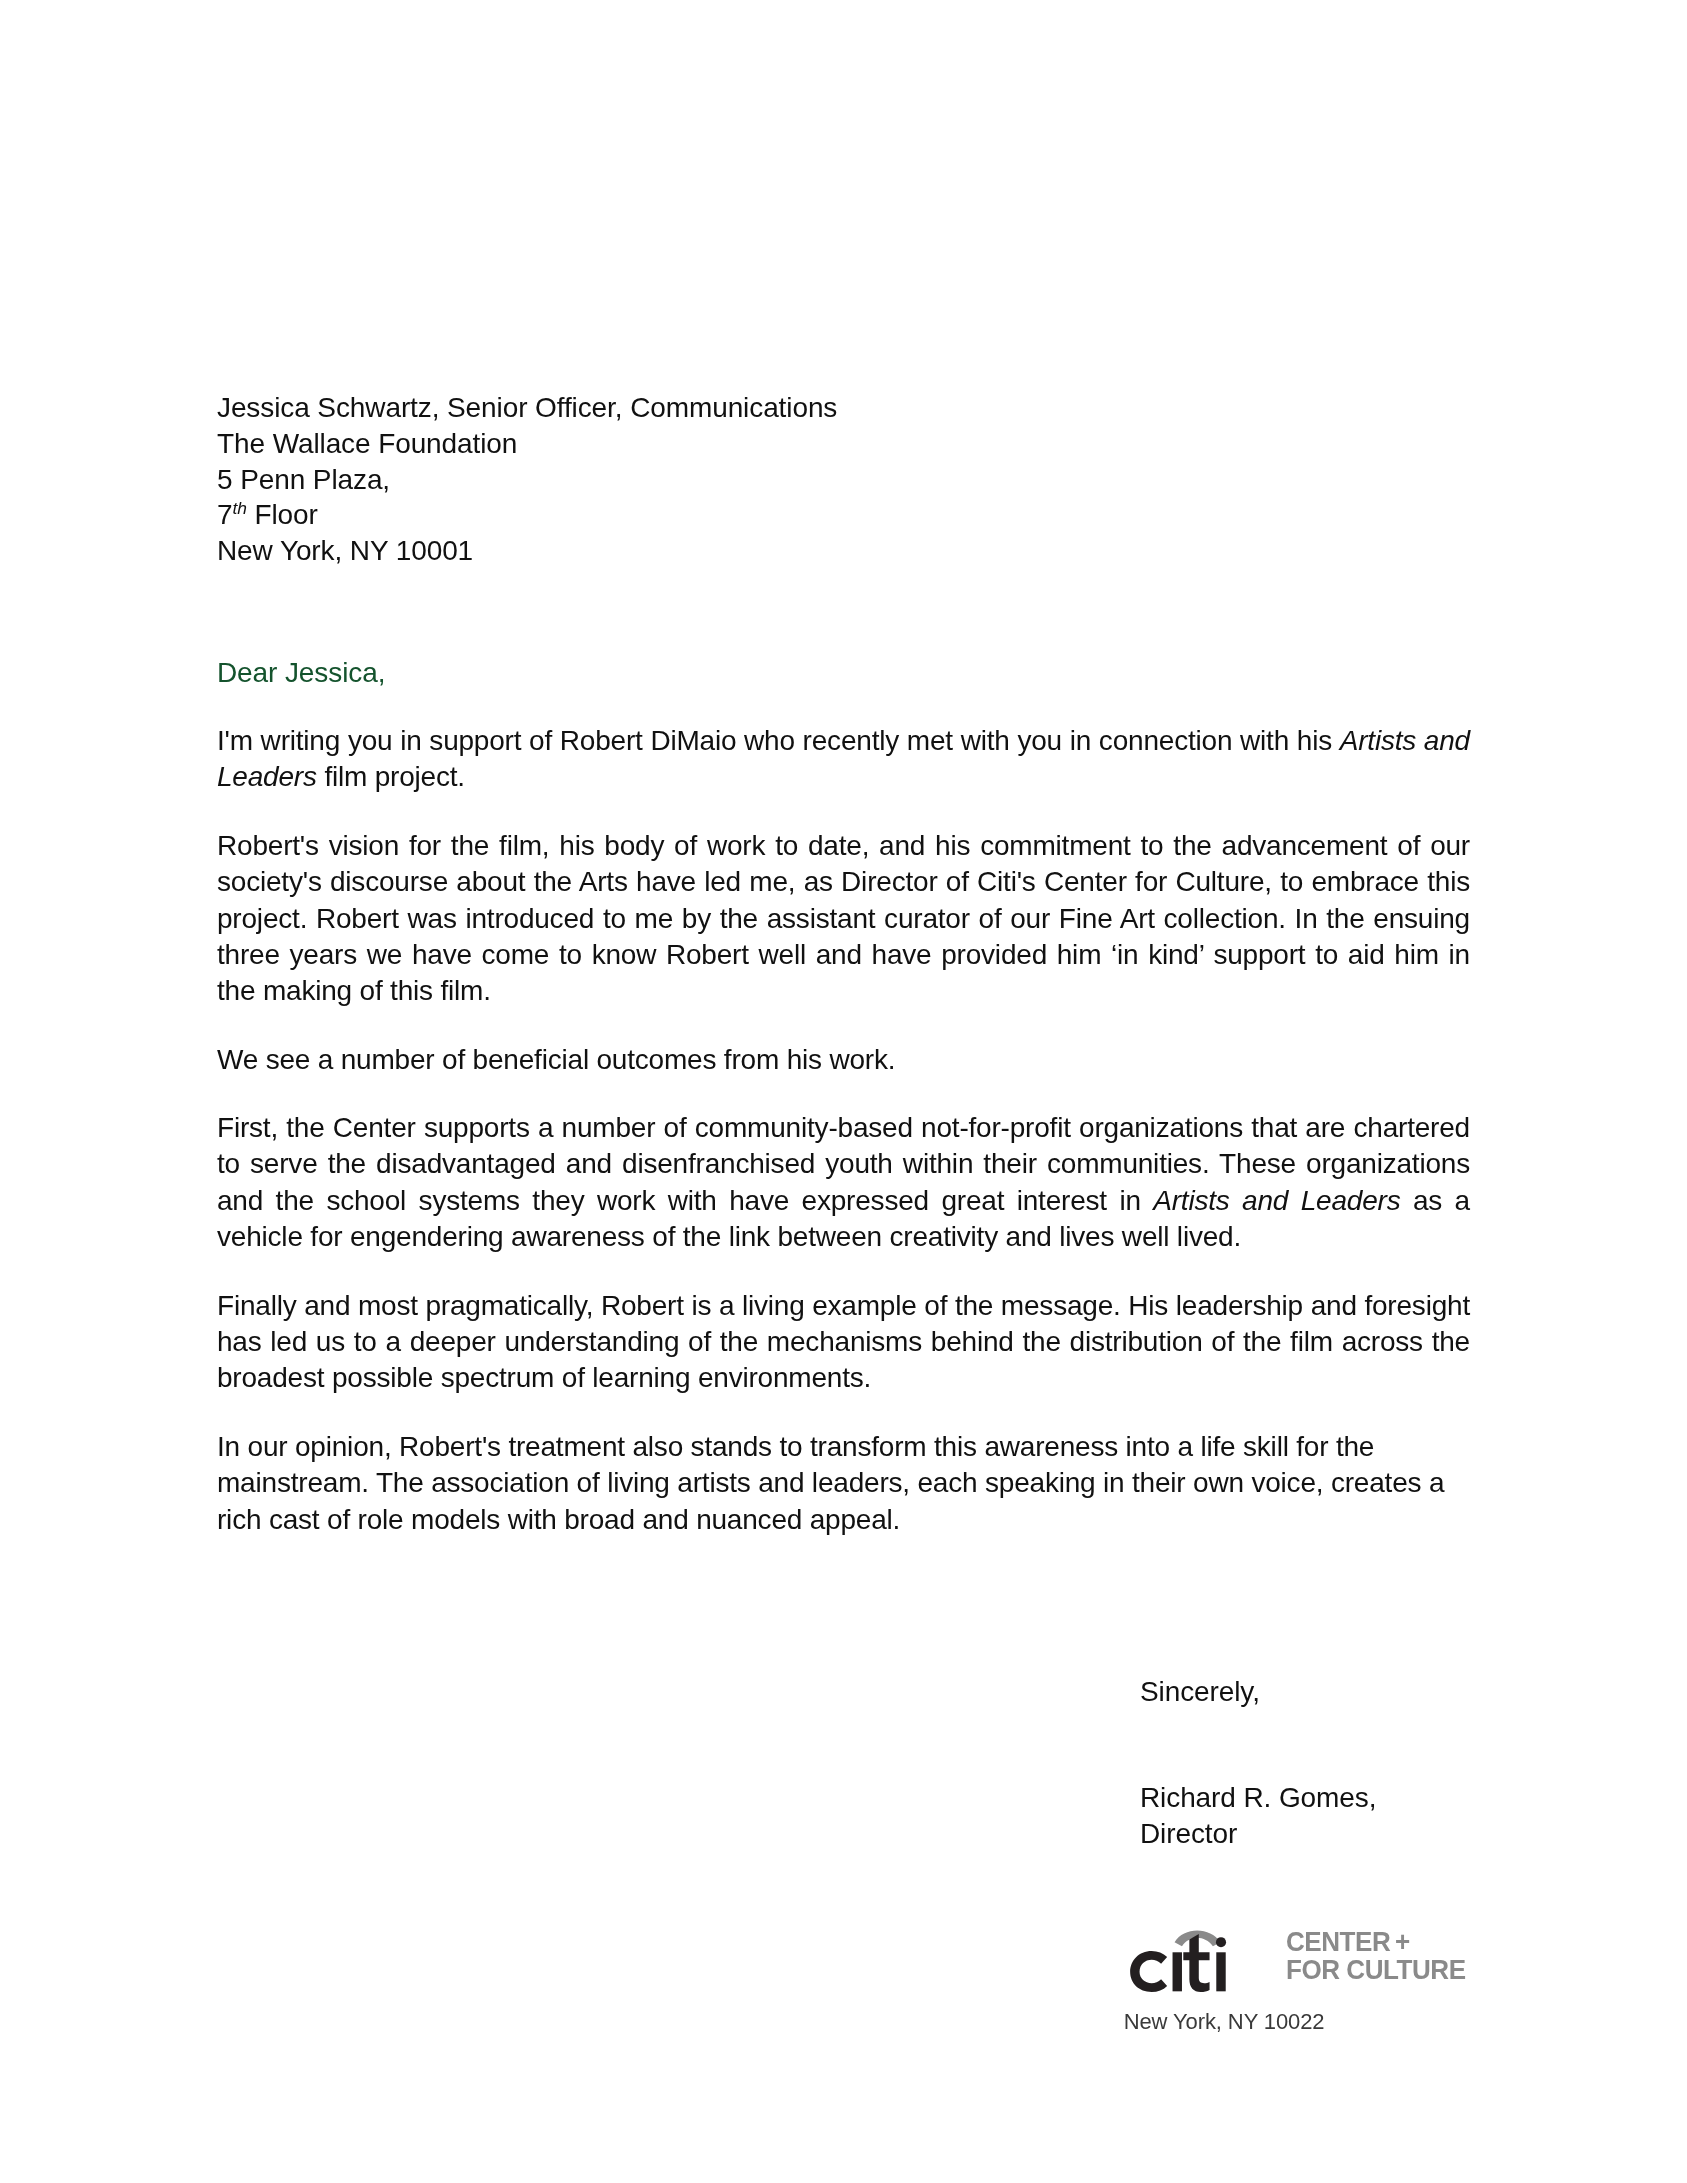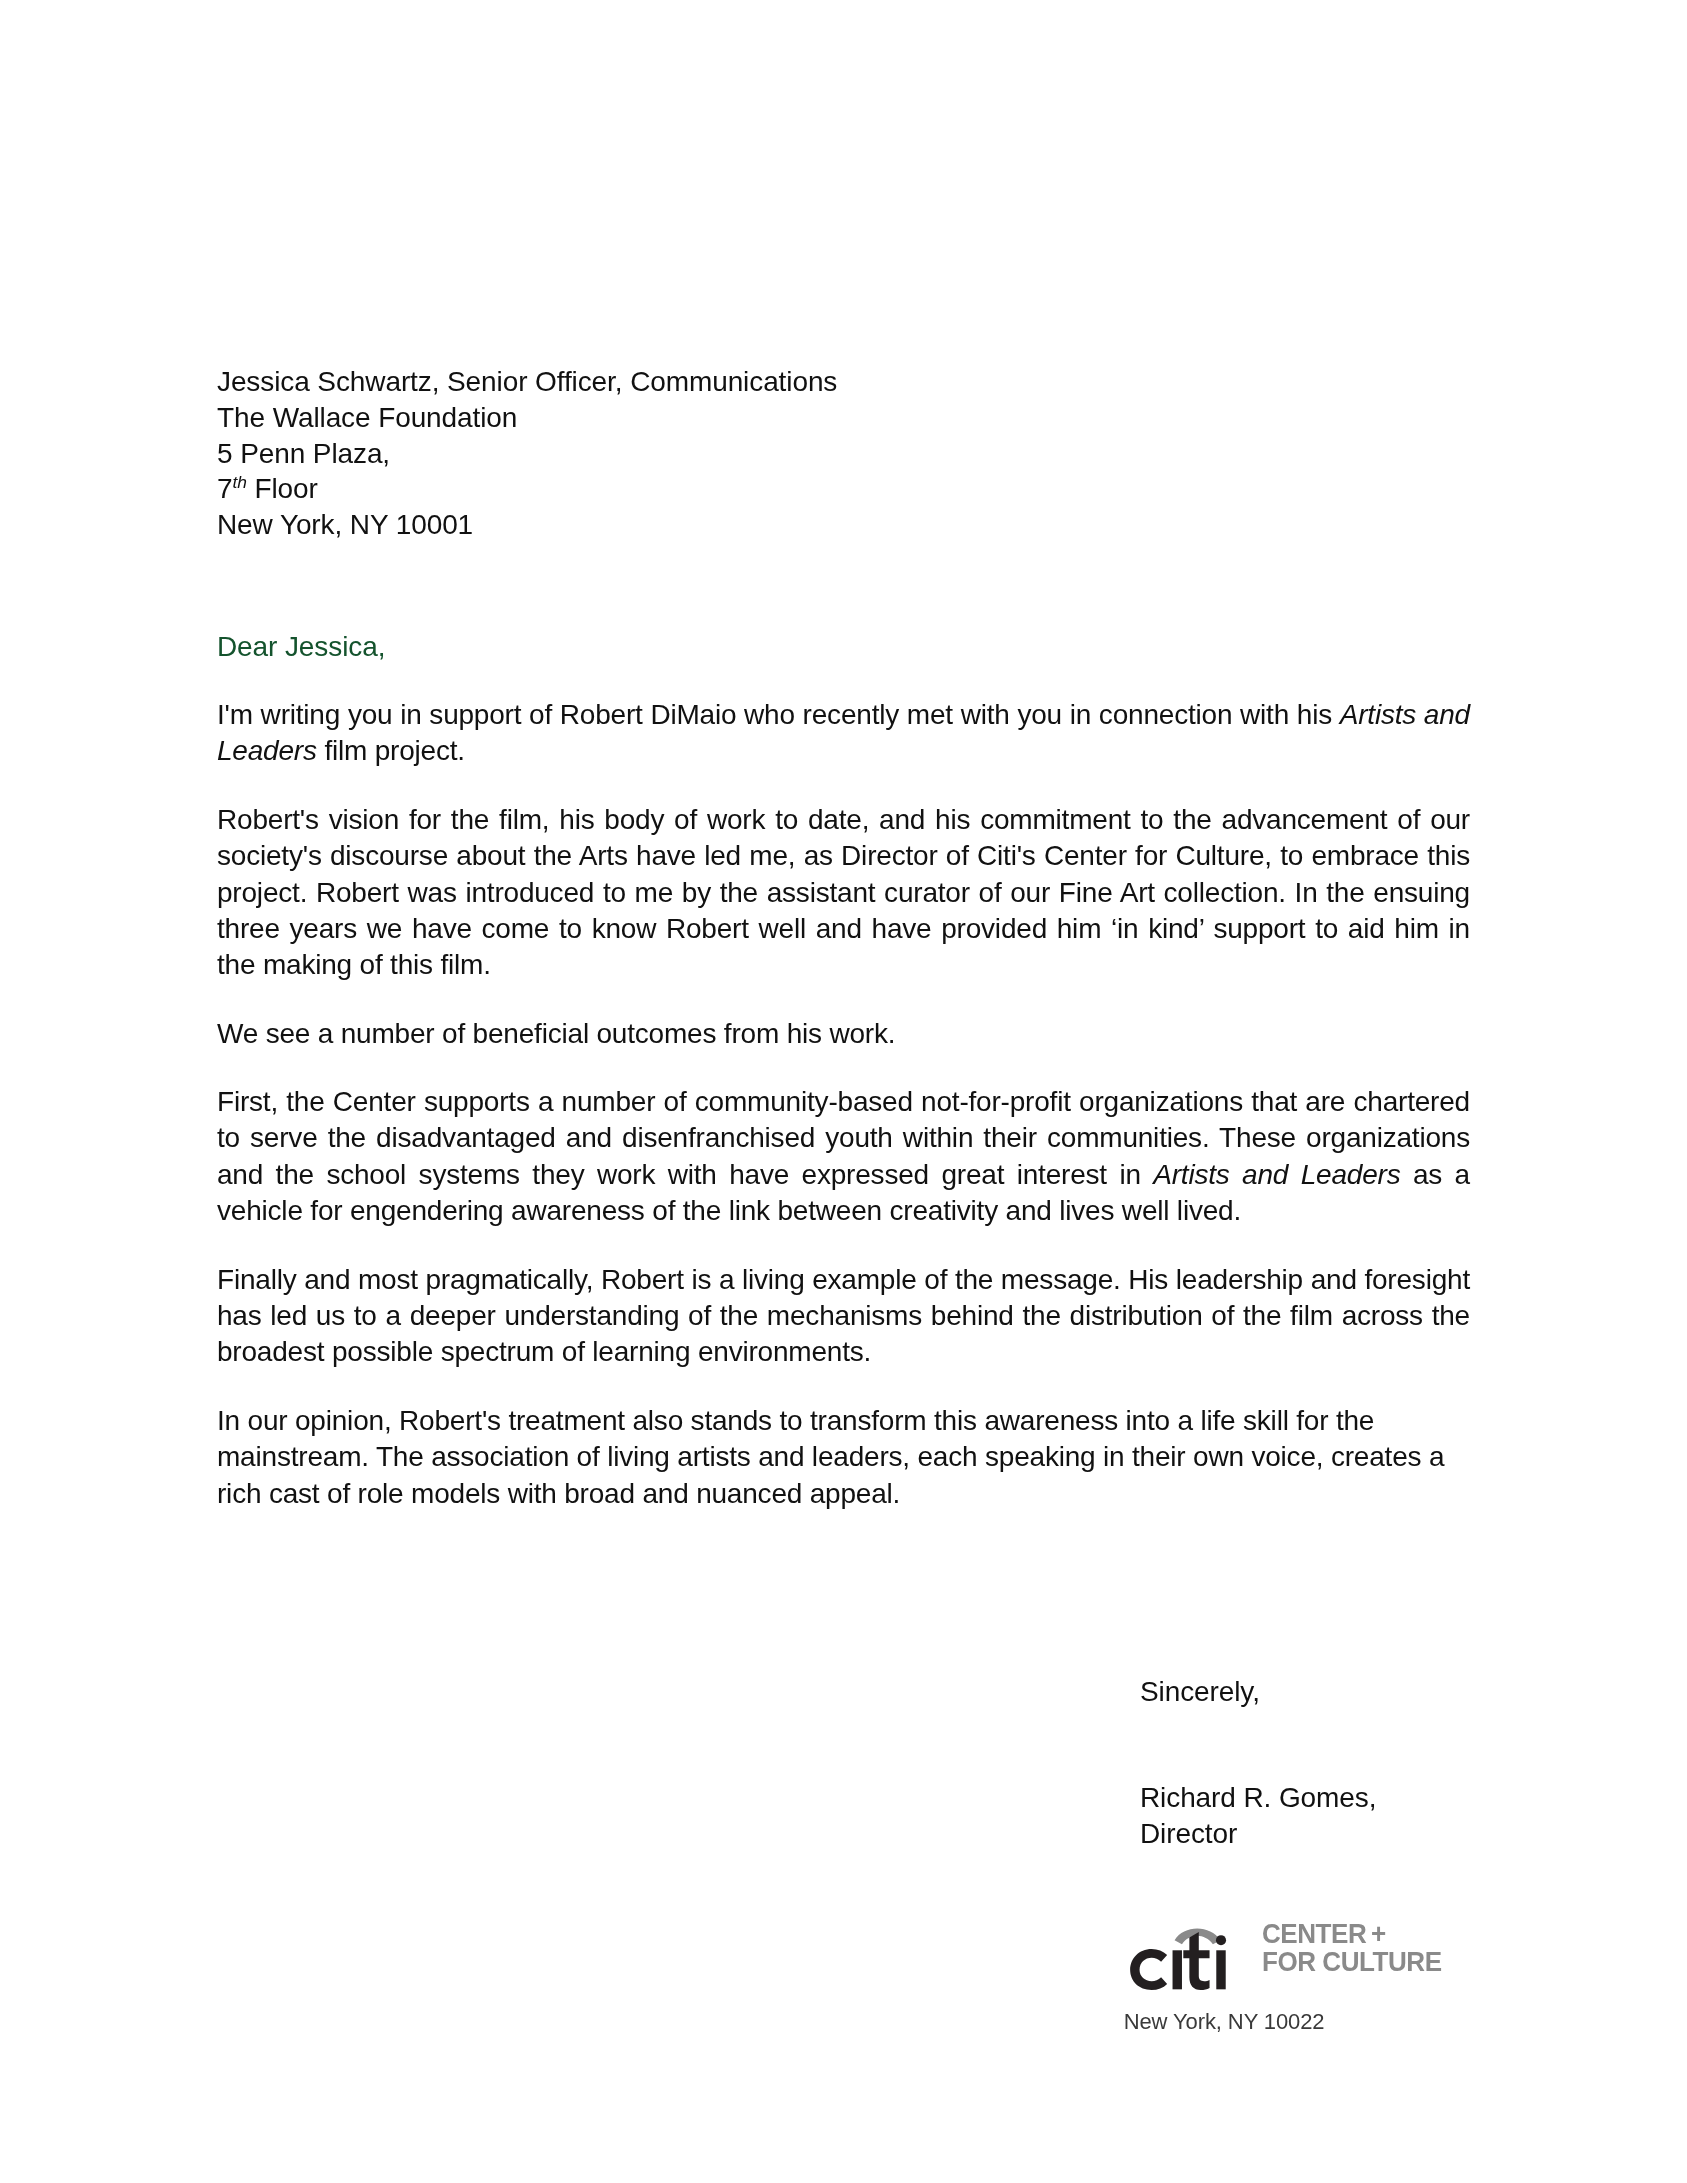--- a/index.html
+++ b/index.html
@@ -20,21 +20,21 @@
     height: 2183px;
     background: #ffffff;
     overflow: hidden;
     box-sizing: border-box;
   }
 
   
   .letter {
     position: absolute;
     left: 217px;
-    top: 364px;
+    top: 390px;
     width: 1253px;
   }
 
   .addr-block {
     font-size: 28px;
     line-height: 1.28;
     letter-spacing: -0.1px;
     font-weight: 300;
     color: #111111;
   }
@@ -106,23 +106,24 @@
   
   .logo-block {
     position: absolute;
     left: 1117px;
     top: 1920px;
     width: 513px;
   }
 
   .logo-row {
     display: flex;
-    align-items: flex-start;
+    align-items: center;
     height: 73px;
     padding-left: 5.4px;
+    gap: 24px;
   }
 
   .citi-mark {
     position: relative;
     width: 128px;
     height: 70px;
     flex: 0 0 auto;
   }
 
   .citi-mark svg {

